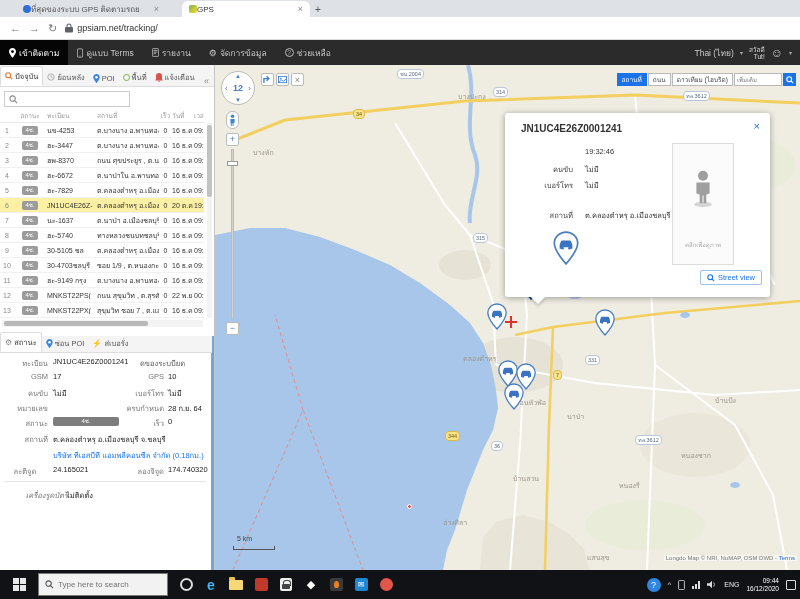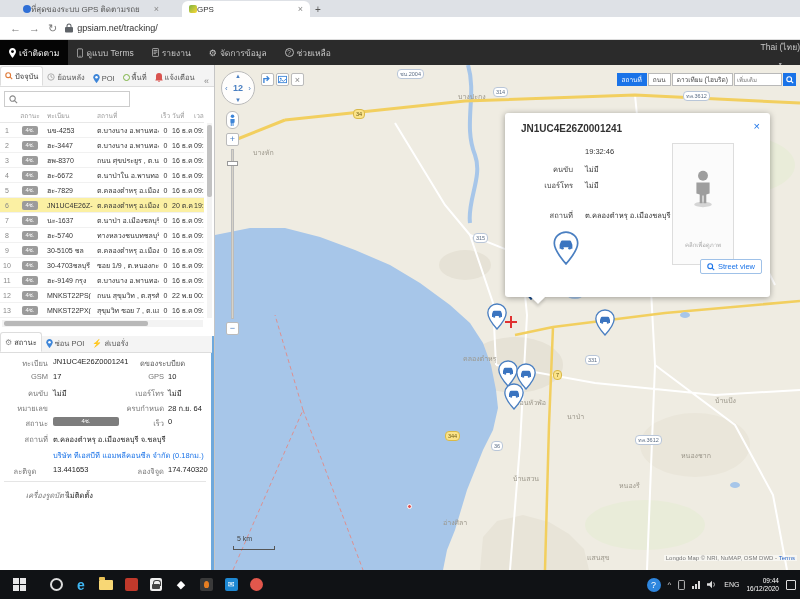--- a/index.html
+++ b/index.html
@@ -20,21 +20,21 @@
 
   .addressbar { position:absolute; left:0; top:17px; width:800px; height:23px; background:#fff; border-bottom:1px solid #dcdcdc; display:flex; align-items:center; gap:8px; padding:0 10px; }
   .navbtn { color:#777; font-size:11px; line-height:11px; }
   .url { font-size:9px; color:#333; display:flex; align-items:center; gap:4px; }
 
   
   .topnav { position:absolute; left:0; top:40px; width:800px; height:25px; background:#2b2b2b; display:flex; align-items:stretch; color:#c9c9c9; font-size:8.5px; }
   .nav-item { display:flex; align-items:center; gap:3px; padding:0 9px; }
   .nav-item.active { background:#050505; color:#fff; }
   .q-circle { width:9px; height:9px; border:1px solid #bbb; border-radius:50%; font-size:6.5px; line-height:8px; text-align:center; color:#bbb; }
-  .nav-right { margin-left:auto; display:flex; align-items:center; gap:6px; padding-right:0;flex-direction:column; }
+  .nav-right { margin-left:auto; display:flex; align-items:center; gap:6px; padding-right:8px; }
   .greeting { font-size:6.5px; line-height:7px; text-align:right; color:#ddd; }
   .smiley { font-size:12px; color:#ccc; line-height:12px; }
   .caret { font-size:6px; color:#aaa; }
 
   
   .sidebar { position:absolute; left:0; top:65px; width:215px; height:505px; background:#fff; border-right:1px solid #c5c5c5; }
   .side-tabs { position:absolute; left:0; top:0; width:100%; height:22px; background:#f4f4f4; border-bottom:1px solid #ddd; display:flex; align-items:flex-end; font-size:7.5px; color:#555; }
   .side-tab { display:flex; align-items:center; gap:2px; padding:3px 4px; border-radius:3px 3px 0 0; white-space:nowrap; }
   .side-tab.active { background:#fff; border:1px solid #ddd; border-bottom:1px solid #fff; color:#333; }
   .collapse { margin-left:auto; padding:0 5px; color:#888; font-size:9px; }
@@ -104,21 +104,21 @@
   .lgo { width:13px; height:13px; background:#1a73e8; border:1px solid #1a73e8; display:flex; align-items:center; justify-content:center; }
 
   .popup { position:absolute; left:290px; top:48px; width:265px; height:184px; background:#fff; border-radius:3px; box-shadow:0 1px 6px rgba(0,0,0,.35); z-index:5; font-size:7.5px; }
   .popup .tail { position:absolute; left:28px; bottom:-5px; width:10px; height:10px; background:#fff; transform:rotate(45deg); box-shadow:2px 2px 3px rgba(0,0,0,.15); }
   .popup-title { position:absolute; left:16px; top:10px; font-size:10px; font-weight:bold; color:#333; }
   .popup-close { position:absolute; right:10px; top:7px; color:#1a73e8; font-size:11px; }
   .plbl { position:absolute; left:0; width:68px; text-align:right; color:#444; }
   .pval { position:absolute; left:80px; color:#333; }
   .photo-box { position:absolute; left:167px; top:30px; width:62px; height:122px; border:1px solid #ddd; background:#fbfbfb; text-align:center; }
   .photo-hint { position:absolute; left:0; width:100%; bottom:14px; font-size:6px; color:#aaa; }
-  .sv-btn { position:absolute; right:8px; bottom:23px; height:15px; border:1px solid #9fc1e8; background:#fff; color:#1a73e8; font-size:7.5px; display:flex; align-items:center; gap:3px; padding:0 6px; border-radius:2px; }
+  .sv-btn { position:absolute; right:8px; bottom:12px; height:15px; border:1px solid #9fc1e8; background:#fff; color:#1a73e8; font-size:7.5px; display:flex; align-items:center; gap:3px; padding:0 6px; border-radius:2px; }
 
   .scaletext { position:absolute; left:22px; top:470px; font-size:7px; color:#444; z-index:2; }
   .scaleline { position:absolute; left:18px; top:481px; width:42px; height:4px; border-left:1px solid #555; border-right:1px solid #555; border-bottom:1px solid #555; z-index:2; }
   .attrib { position:absolute; right:3px; top:490px; font-size:6px; color:#777; z-index:2; background:rgba(255,255,255,.5); padding:0 2px; }
   .attrib b { color:#2a66c8; font-weight:normal; }
 
   
   .taskbar { position:absolute; left:0; top:570px; width:800px; height:29px; background:#101215; display:flex; align-items:center; color:#eee; }
   .startbtn { width:38px; height:100%; display:flex; align-items:center; justify-content:center; }
   .winlogo { display:grid; grid-template-columns:6px 6px; grid-template-rows:6px 6px; gap:1px; }
@@ -447,21 +447,21 @@
     <span class="statusbar" style="top:352px;">4ช.</span>
     <span class="f flbl lc2" style="top:352px;">เร็ว</span>
     <span class="f vc2" style="top:352px;">0</span>
 
     <span class="f flbl lc1" style="top:368px;">สถานที่</span>
     <span class="f vc1" style="top:368px;">ต.คลองตำหรุ อ.เมืองชลบุรี จ.ชลบุรี</span>
 
     <span class="f blue-link" style="top:384px;left:53px;">บริษัท ทีเอสบีที แอมพลีคอนซีล จำกัด (0.18กม.)</span>
 
     <span class="f flbl lc1" style="top:400px;text-align:center;">ละติจูด</span>
-    <span class="f vc1" style="top:400px;">13.441653</span>
+    <span class="f vc1" style="top:400px;">24.165021</span>
     <span class="f flbl lc2" style="top:400px;">ลองจิจูด</span>
     <span class="f vc2" style="top:400px;">174.740320</span>
 
     <div class="fieldhr"></div>
 
     <span class="f flbl" style="top:424px;left:10px;width:58px;font-style:italic;">เครื่องรูดบัตร</span>
     <span class="f" style="top:424px;left:66px;">ไม่ติดตั้ง</span>
   </div>
 
   <div class="map">
@@ -667,20 +667,27 @@
 
   <div class="taskbar">
     <div class="startbtn">
       <span class="winlogo">
           <i></i>
           <i></i>
           <i></i>
           <i></i>
         </span>
     </div>
+    <div class="tb-search">
+      <svg width="9" height="9" viewBox="0 0 10 10">
+          <circle cx="4" cy="4" r="3" fill="none" stroke="#555" stroke-width="1.2"></circle>
+          <line x1="6.2" y1="6.2" x2="9" y2="9" stroke="#555" stroke-width="1.2"></line>
+        </svg>
+      <input type="text" placeholder="Type here to search" style="">
+    </div>
     <div class="tb-icons">
       <div class="tbi">
           <span class="cortana"></span>
         </div>
       <div class="tbi">
           <span class="edge-e">e</span>
         </div>
       <div class="tbi">
           <span class="folder"></span>
         </div>

